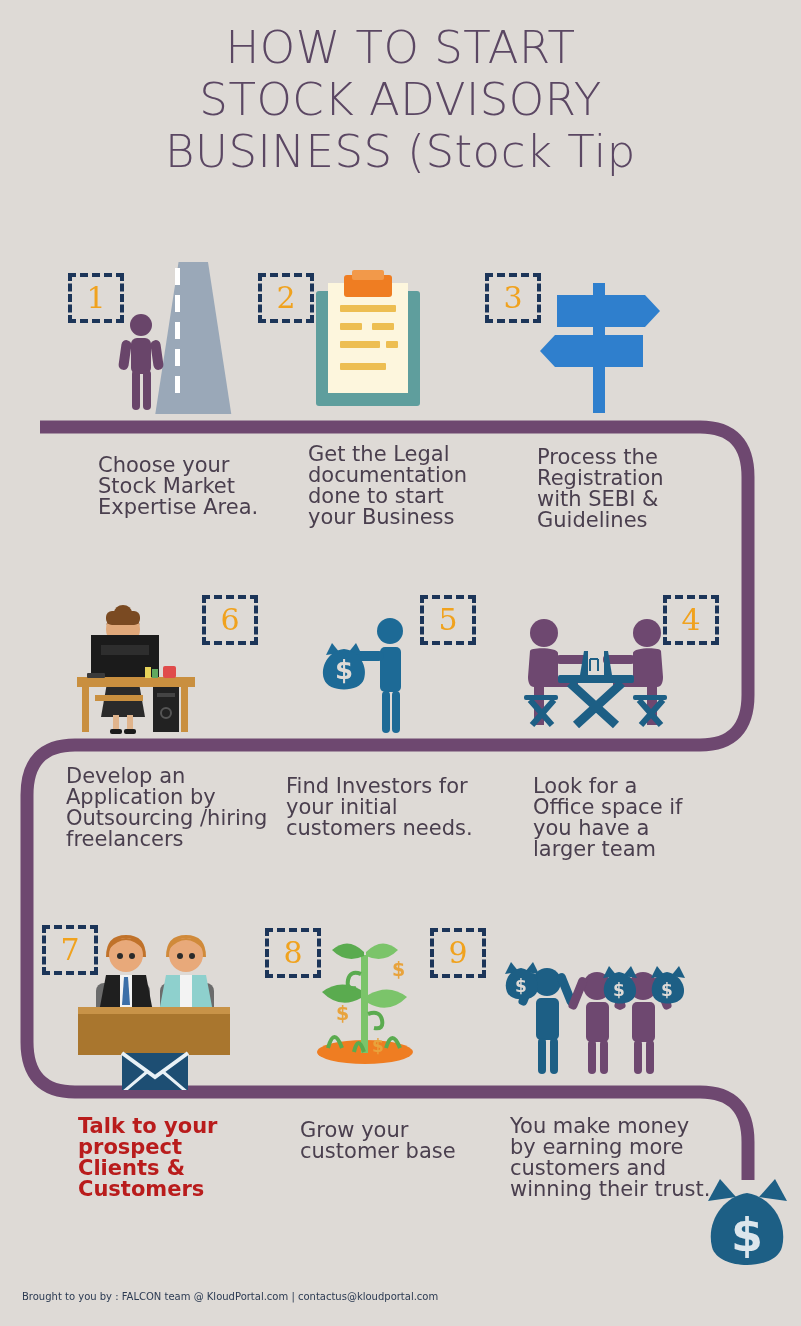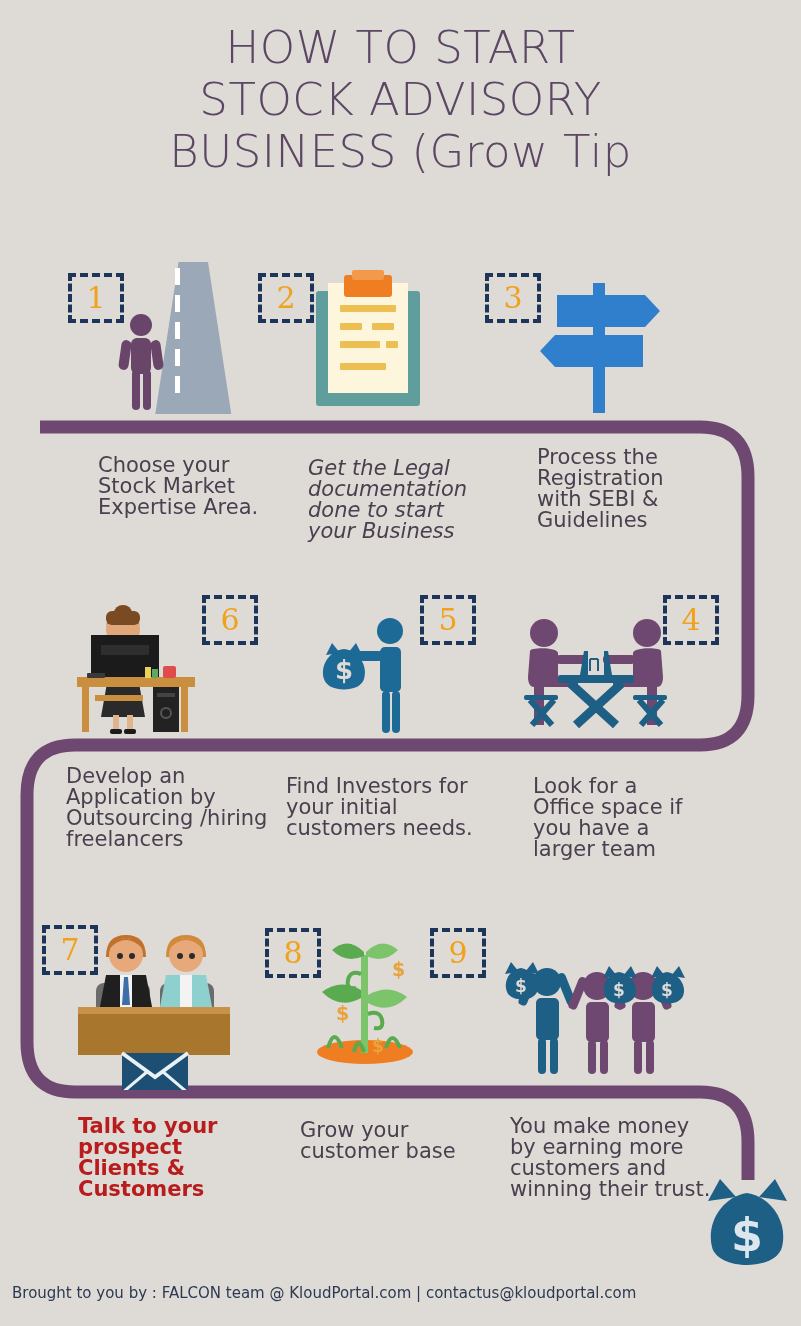--- a/index.html
+++ b/index.html
@@ -47,24 +47,24 @@
     font-family: "DejaVu Sans", sans-serif;
     font-size: 21px;
     line-height: 21px;
     font-weight: 400;
     white-space: pre-line;
   }
   .caption.bold { font-weight: 700; color: #b91c1c; }
 
   
   .footer {
-    position: absolute; left: 12px; bottom: 24px;
+    position: absolute; left: 22px; bottom: 24px;
     color: #2b3a52;
     font-family: "DejaVu Sans", sans-serif;
-    font-size: 15px;
+    font-size: 10px;
   }
 
   
   .icon { position: absolute; }
 
   
   .road-wrap { width: 125px; height: 152px; }
 
   
   .clip-back { position:absolute; left:0; top:16px; width:104px; height:115px; background:#5f9e9d; border-radius:3px; }
@@ -77,21 +77,21 @@
   .final-bag { position:absolute; }
 </style>
 </head>
 <body>
 
 <div id="canvas">
 
   <div class="title">
     <span class="ln">HOW TO START</span>
     <span class="ln">STOCK ADVISORY</span>
-    <span class="ln">BUSINESS (Grow Tip</span>
+    <span class="ln">BUSINESS (Stock Tip</span>
   </div>
 
   <svg id="path-svg" width="801" height="1326">
     <path d="M 40 427 L 700 427 Q 748 427 748 477 L 748 695 Q 748 745 700 745 L 75 745 Q 27 745 27 795 L 27 1042 Q 27 1092 75 1092 L 700 1092 Q 748 1092 748 1142 L 748 1180" fill="none" stroke="#6e4870" stroke-width="13" stroke-linecap="butt"></path>
   </svg>
 
   <div class="icon road-wrap" style="left:115px; top:262px;">
     <svg width="125" height="152" viewBox="0 0 125 152">
       <polygon points="38,152 87,152 72,0 53,0" fill="#9aa8b8" transform="scale(1.55 1) translate(-12 0)"></polygon>
       <g fill="#ffffff">
@@ -139,21 +139,21 @@
       <polygon points="118,60 30,60 15,76 30,92 118,92" fill="#2f7fcd"></polygon>
     </svg>
   </div>
   <div class="badge" style="left:485px; top:273px;">
     <span>3</span>
   </div>
 
   <div class="caption" style="left:98px; top:455px; width:200px;">Choose your
 Stock Market
 Expertise Area.</div>
-  <div class="caption" style="left:308px; top:458px; width:205px;font-style:italic;">Get the Legal
+  <div class="caption" style="left:308px; top:444px; width:205px;">Get the Legal
 documentation
 done to start
 your Business</div>
   <div class="caption" style="left:525px; top:447px; width:200px;margin-left:12px;">Process the
 Registration
 with SEBI &amp;
 Guidelines</div>
 
   <div class="icon" style="left:75px; top:595px; width:125px; height:140px;">
     <svg width="125" height="140" viewBox="0 0 125 140">

